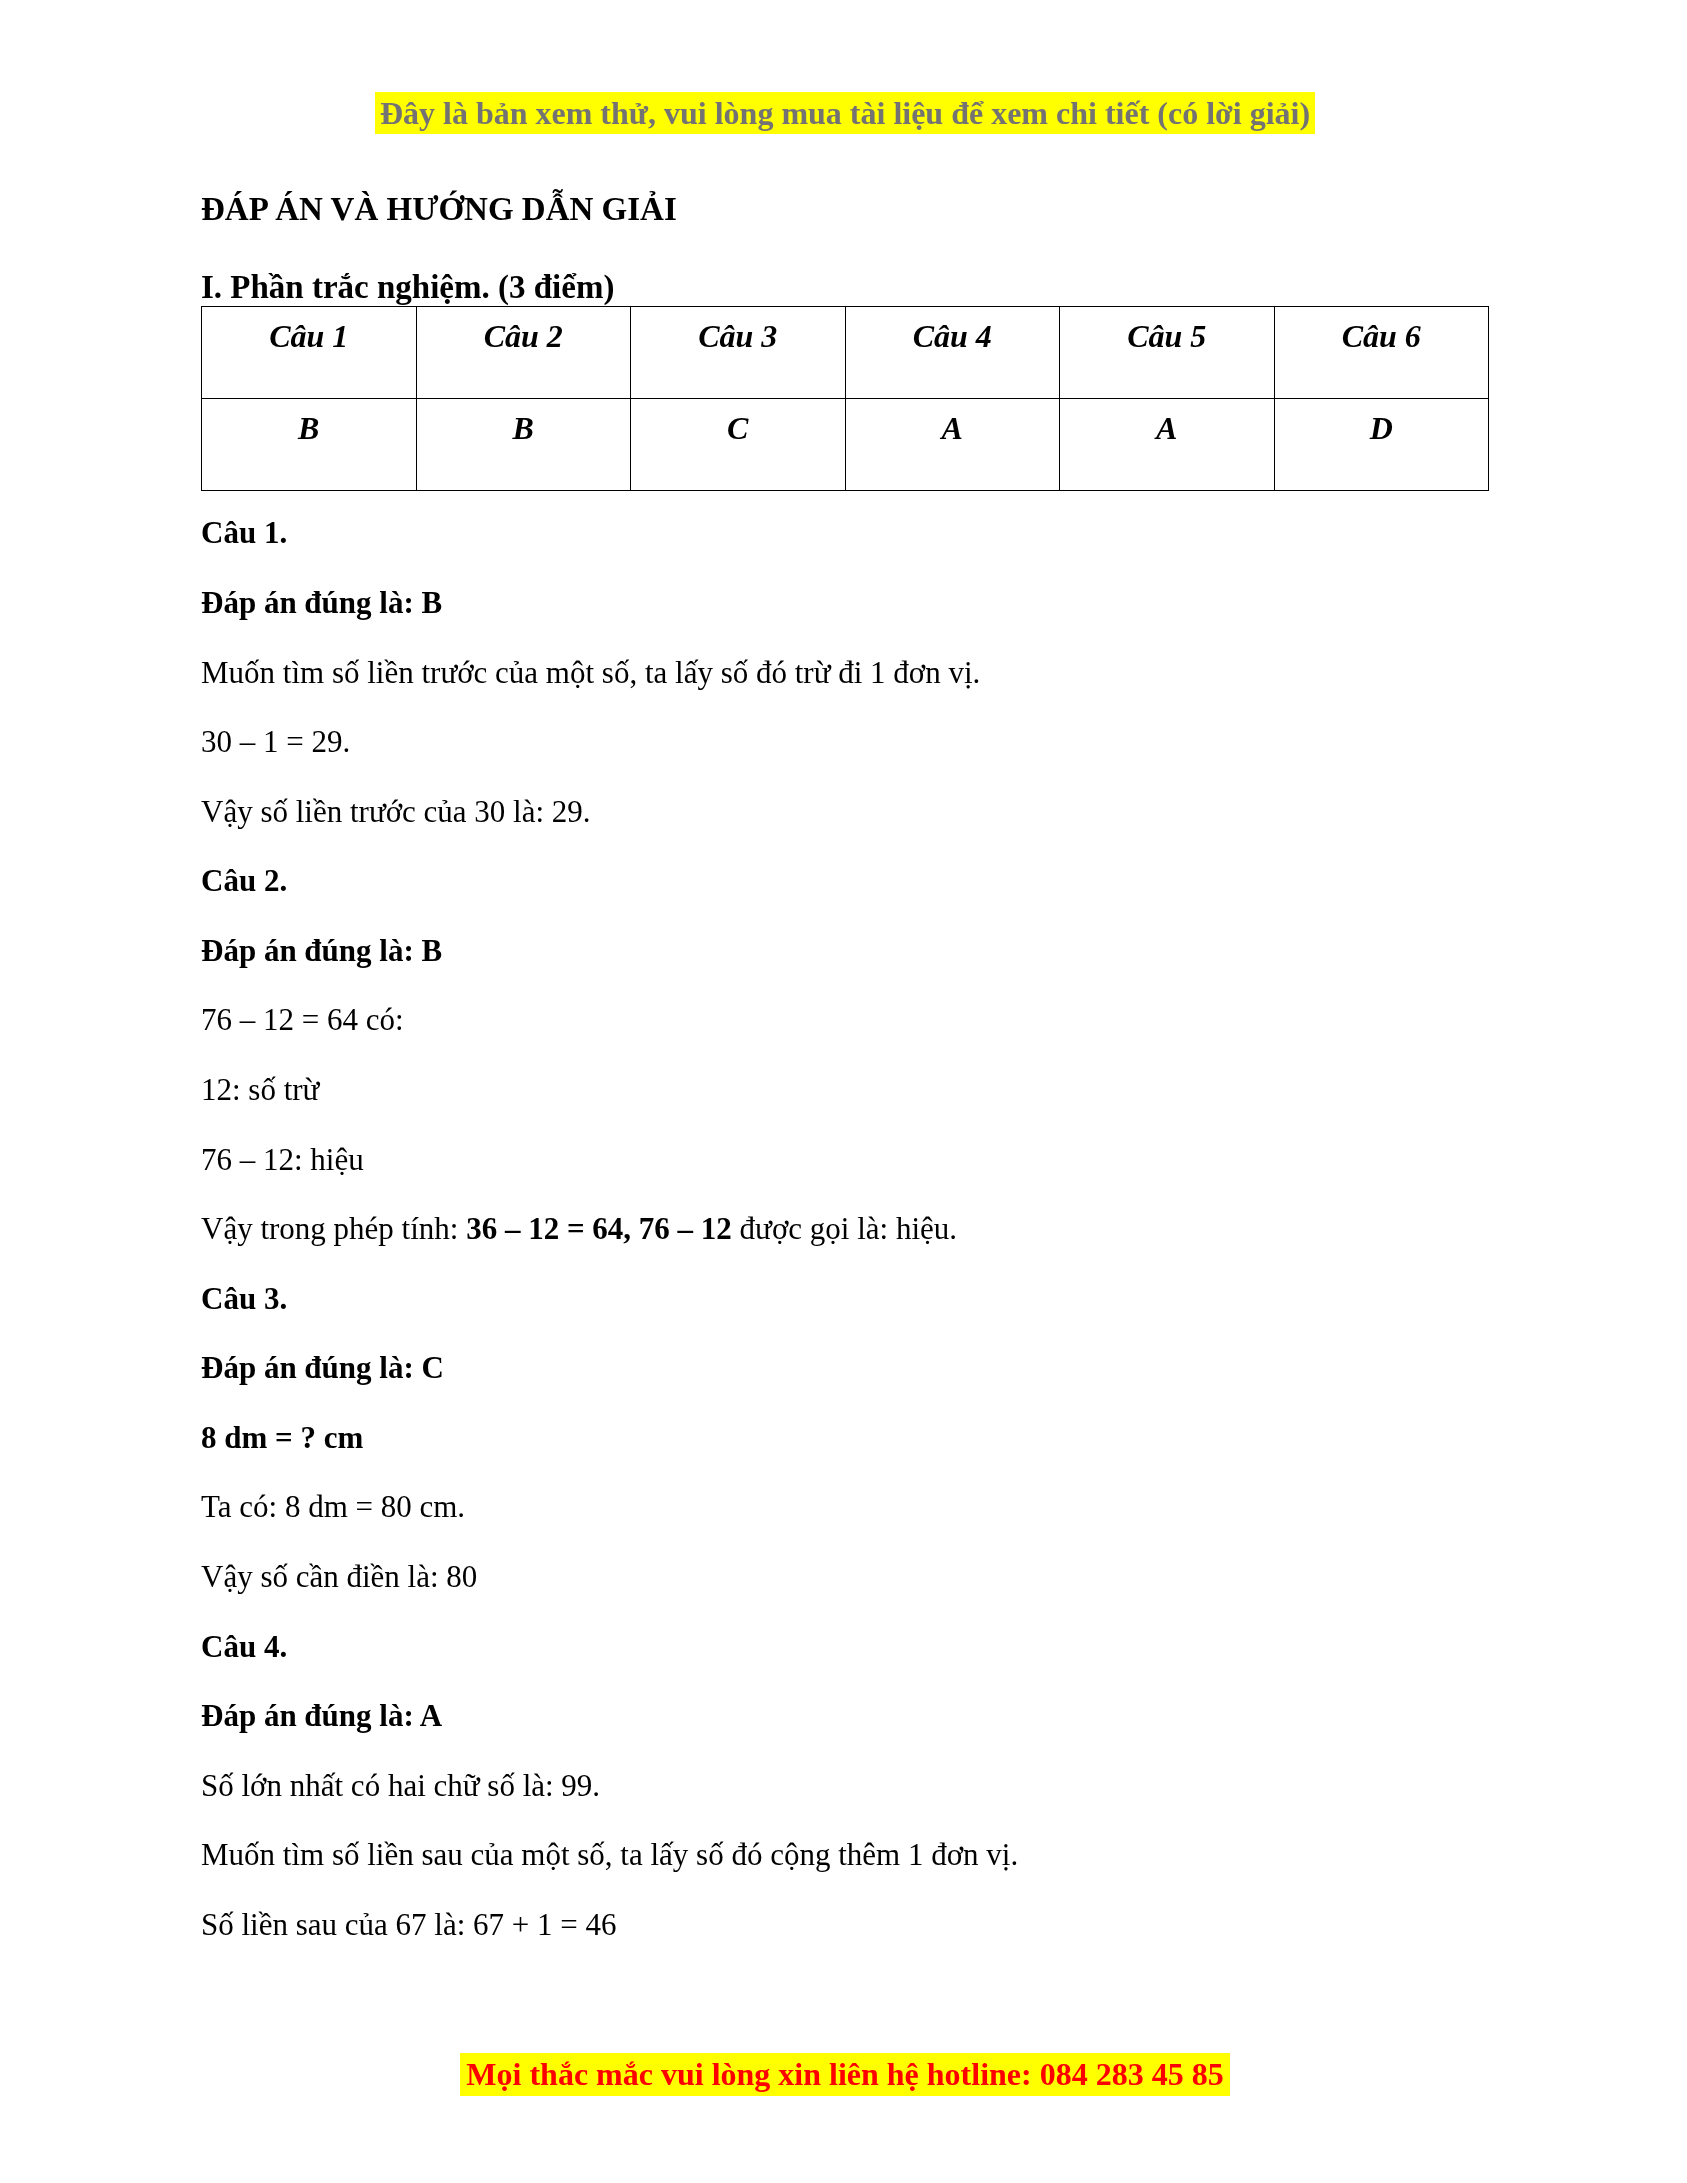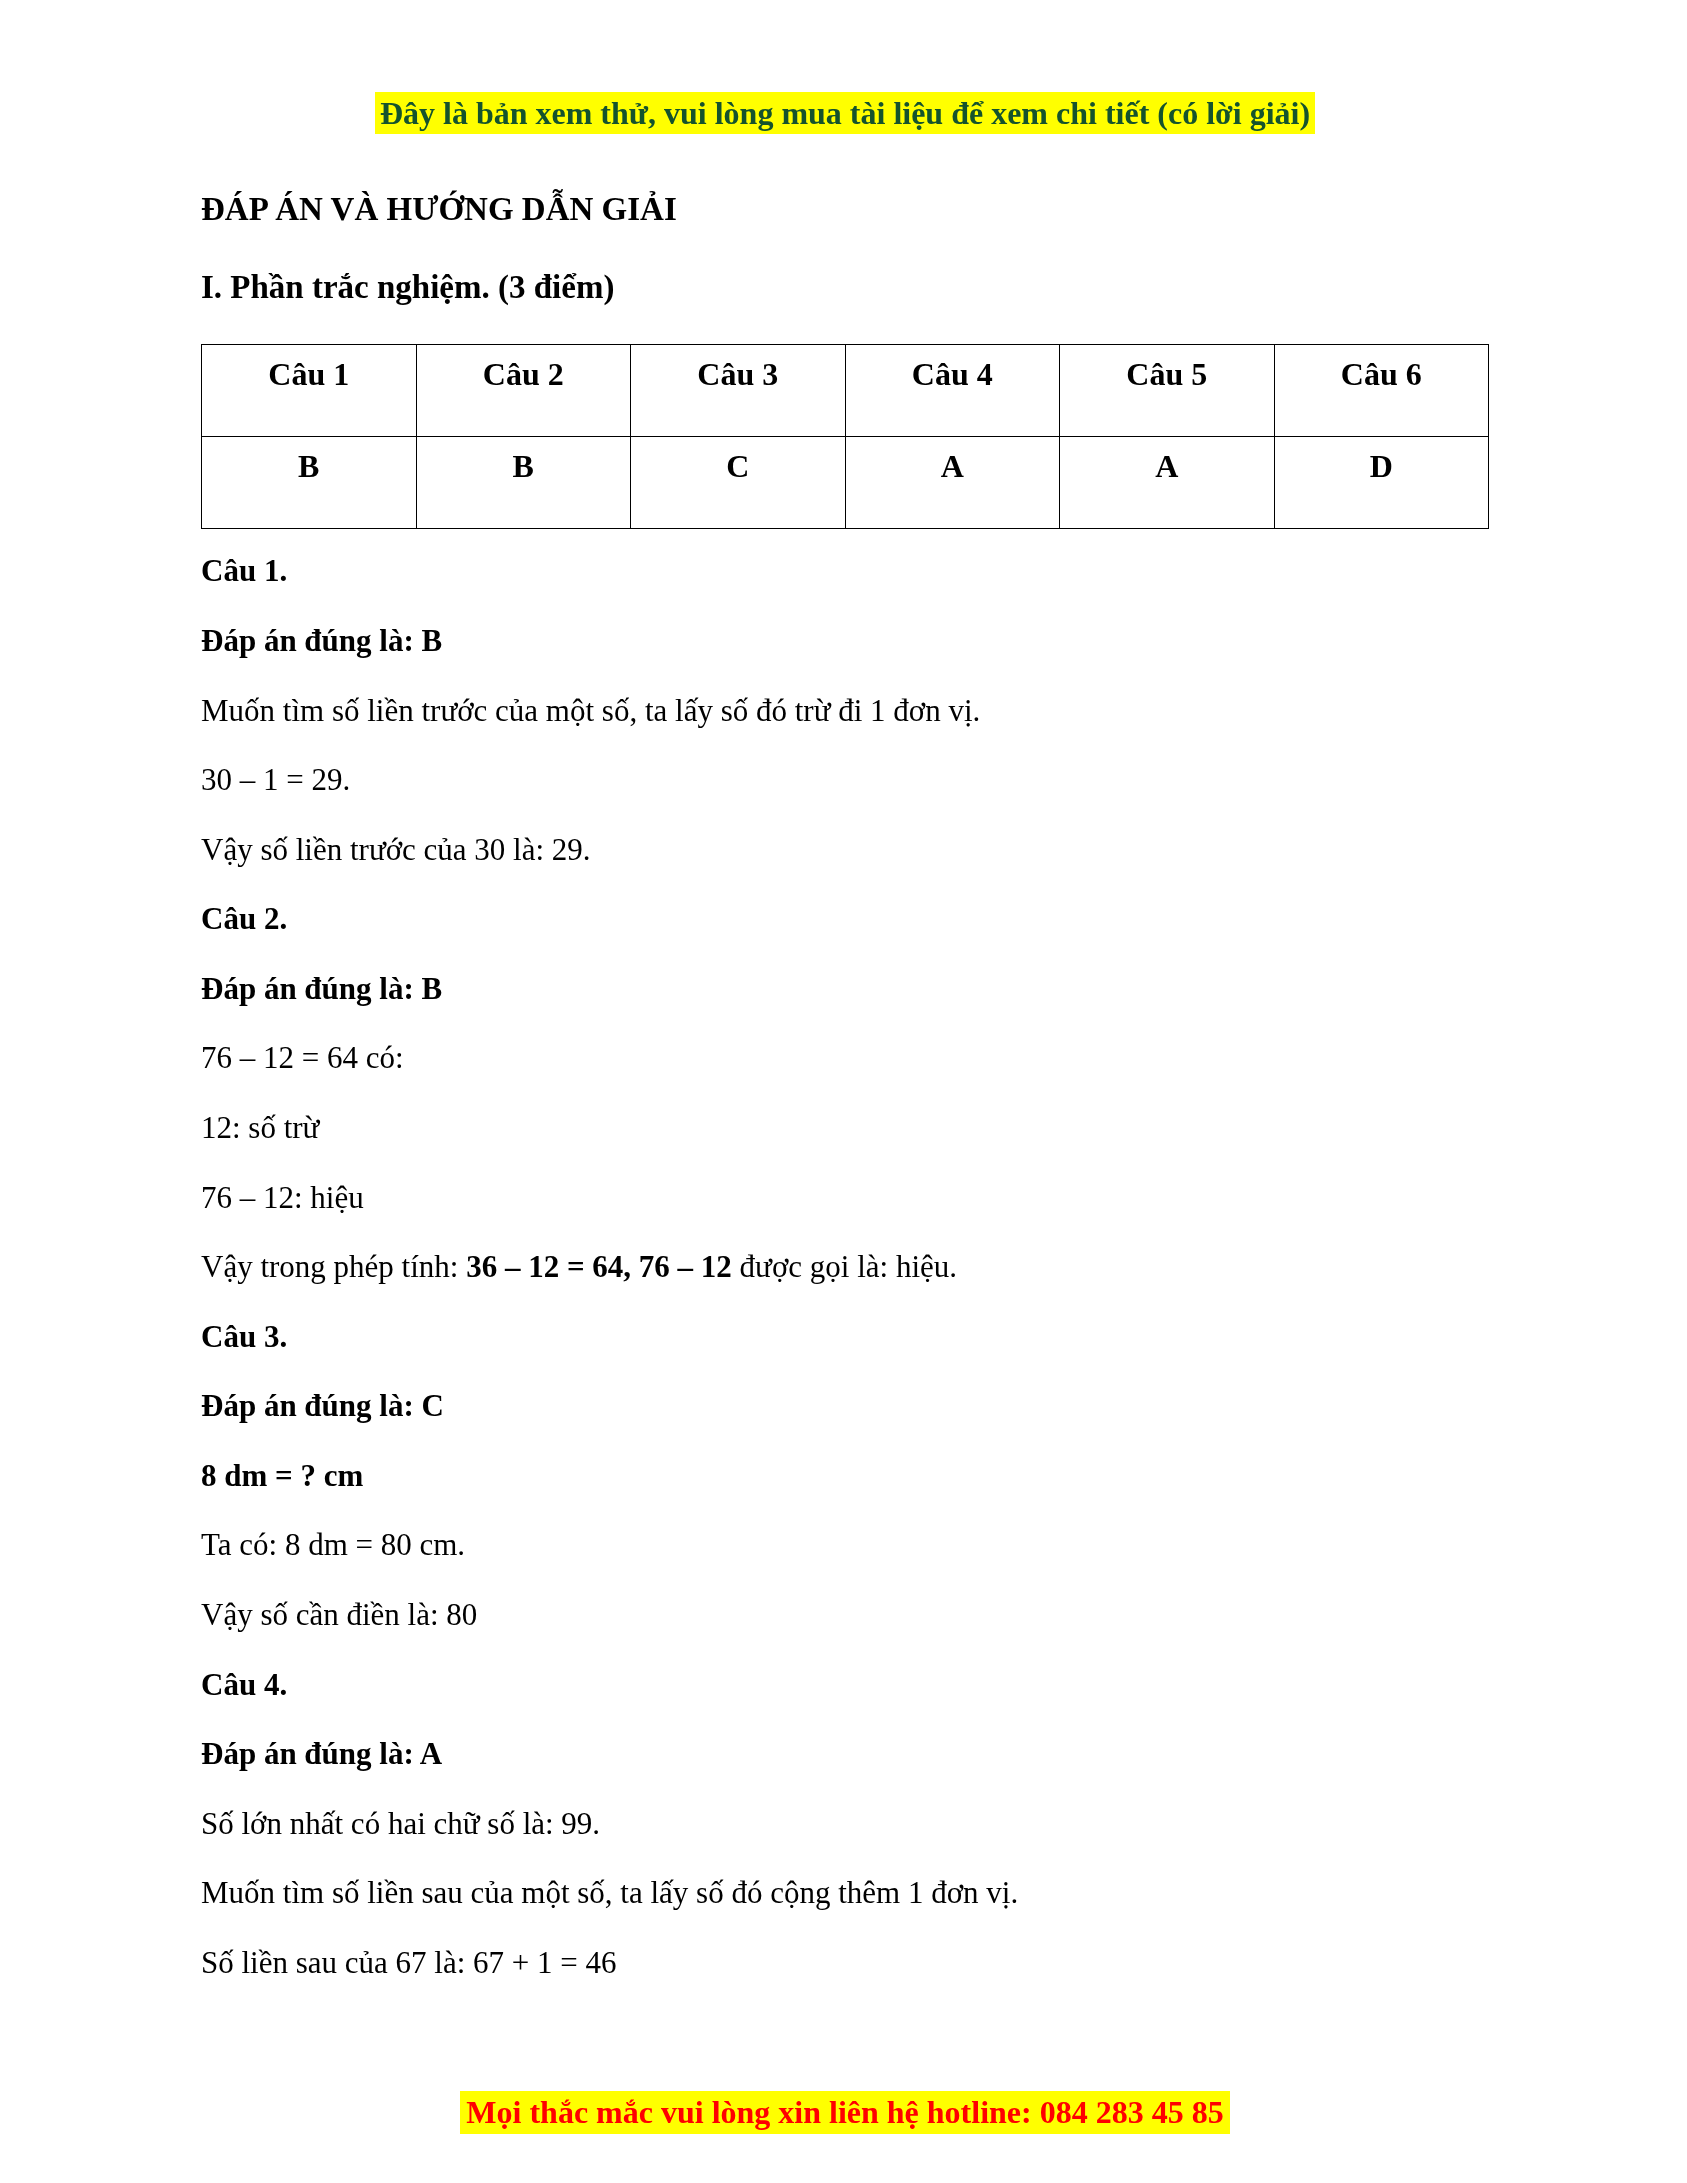--- a/index.html
+++ b/index.html
@@ -21,38 +21,38 @@
     width: 1687px;
   }
   .banner {
     text-align: center;
     font-weight: bold;
     font-size: 32px;
     line-height: 1.2;
   }
   .banner .hl {
     background: #ffff00;
-    color: #14532d;
+    color: #737373;
     padding: 3.2px 4.8px;
   }
   .doc-heading {
     font-weight: bold;
     font-size: 33px;
     margin: 59px 0 0 0;
   }
   .section-heading {
     font-weight: bold;
     font-size: 33px;
     margin: 41px 0 0 0;
   }
   table.answers {
     border-collapse: collapse;
     width: 100%;
-    margin-top: 38px;
     table-layout: fixed;
+    font-style: italic;
   }
   table.answers td {
     border: 1.6px solid #000000;
     text-align: center;
     vertical-align: top;
     font-weight: bold;
     font-size: 32px;
     height: 92px;
     padding-top: 11px;
     box-sizing: border-box;

